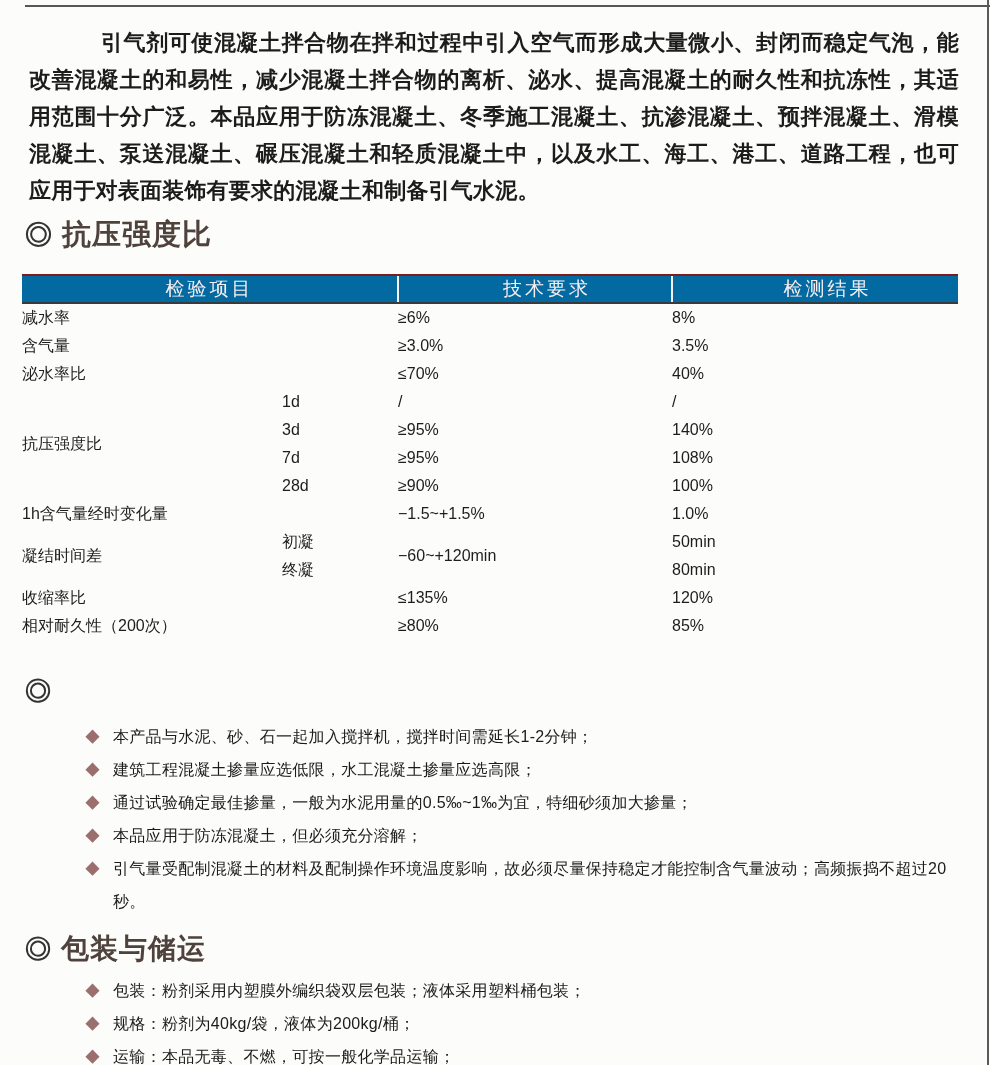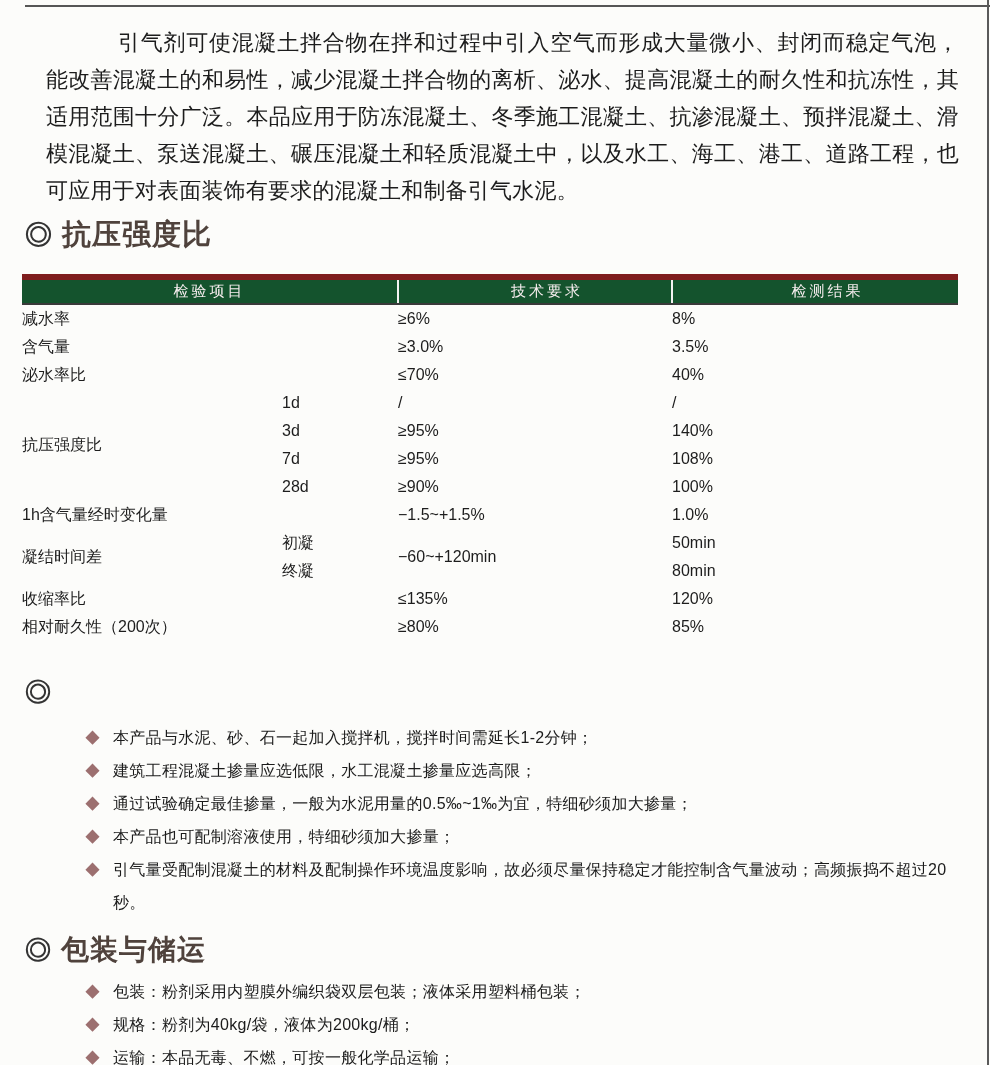--- a/index.html
+++ b/index.html
@@ -9,24 +9,25 @@
     background:#fdfdfb;
   }
   .page{
     position:relative;width:990px;height:1065px;
     background:#fcfcfa;overflow:hidden;
   }
   .top-line{position:absolute;top:5px;left:25px;right:0;height:2px;background:#565656;}
   .right-line{position:absolute;top:0;right:1px;width:2px;height:100%;background:#5a5a5a;}
 
   .intro{
-    margin:24px 31px 0 46px;
+    margin:24px 31px 0 29px;
     font-size:22px;line-height:37px;color:#1c1c1c;
     text-align:justify;text-indent:72px;
     letter-spacing:0.2px;
+    font-weight:bold;
   }
 
   .heading{
     display:flex;align-items:center;
     margin-left:25px;
     font-weight:bold;color:#4f423c;
     letter-spacing:1px;
   }
   .heading .marker{
     font-weight:bold;color:#333;margin-right:9px;
@@ -35,23 +36,23 @@
   .h-physical{margin-top:6px;font-size:29px;}
   .h-usage{margin-top:38px;font-size:28px;}
   .h-packaging{margin-top:12px;font-size:28px;}
 
   table.perf{
     table-layout:fixed;border-collapse:collapse;
     width:936px;margin:19px 0 0 22px;
     font-size:16px;color:#1d1d1d;
   }
   table.perf th{
-    height:23px;background:#14532d;color:#f7eeef;
-    font-weight:normal;font-size:15px;letter-spacing:3px;
-    border-top:6px solid #7f1d1d;border-bottom:2px solid #3a3a3a;
+    height:23px;background:#0369a1;color:#f7eeef;
+    font-weight:normal;font-size:19px;letter-spacing:3px;
+    border-top:2px solid #7f1d1d;border-bottom:2px solid #3a3a3a;
     padding:0;
   }
   table.perf th.sep{border-left:2px solid #f4f2f2;padding-left:24px;}
   table.perf td{
     height:28px;padding:0;
     text-align:left;vertical-align:middle;
   }
 
   .bullets{margin:16px 30px 0 85px;}
   .bullets.packing{margin-top:6px;}
@@ -174,21 +175,21 @@
     <div class="bullet">
       <span class="diamond">◆</span>
       <span class="btext">建筑工程混凝土掺量应选低限，水工混凝土掺量应选高限；</span>
     </div>
     <div class="bullet">
       <span class="diamond">◆</span>
       <span class="btext">通过试验确定最佳掺量，一般为水泥用量的0.5‰~1‰为宜，特细砂须加大掺量；</span>
     </div>
     <div class="bullet">
       <span class="diamond">◆</span>
-      <span class="btext">本产品也可配制溶液使用，特细砂须加大掺量；</span>
+      <span class="btext">本品应用于防冻混凝土，但必须充分溶解；</span>
     </div>
     <div class="bullet">
       <span class="diamond">◆</span>
       <span class="btext">引气量受配制混凝土的材料及配制操作环境温度影响，故必须尽量保持稳定才能控制含气量波动；高频振捣不超过20秒。</span>
     </div>
   </div>
 
   <div class="heading h-packaging">
     <span class="marker">◎</span>
     <span>包装与储运</span>

